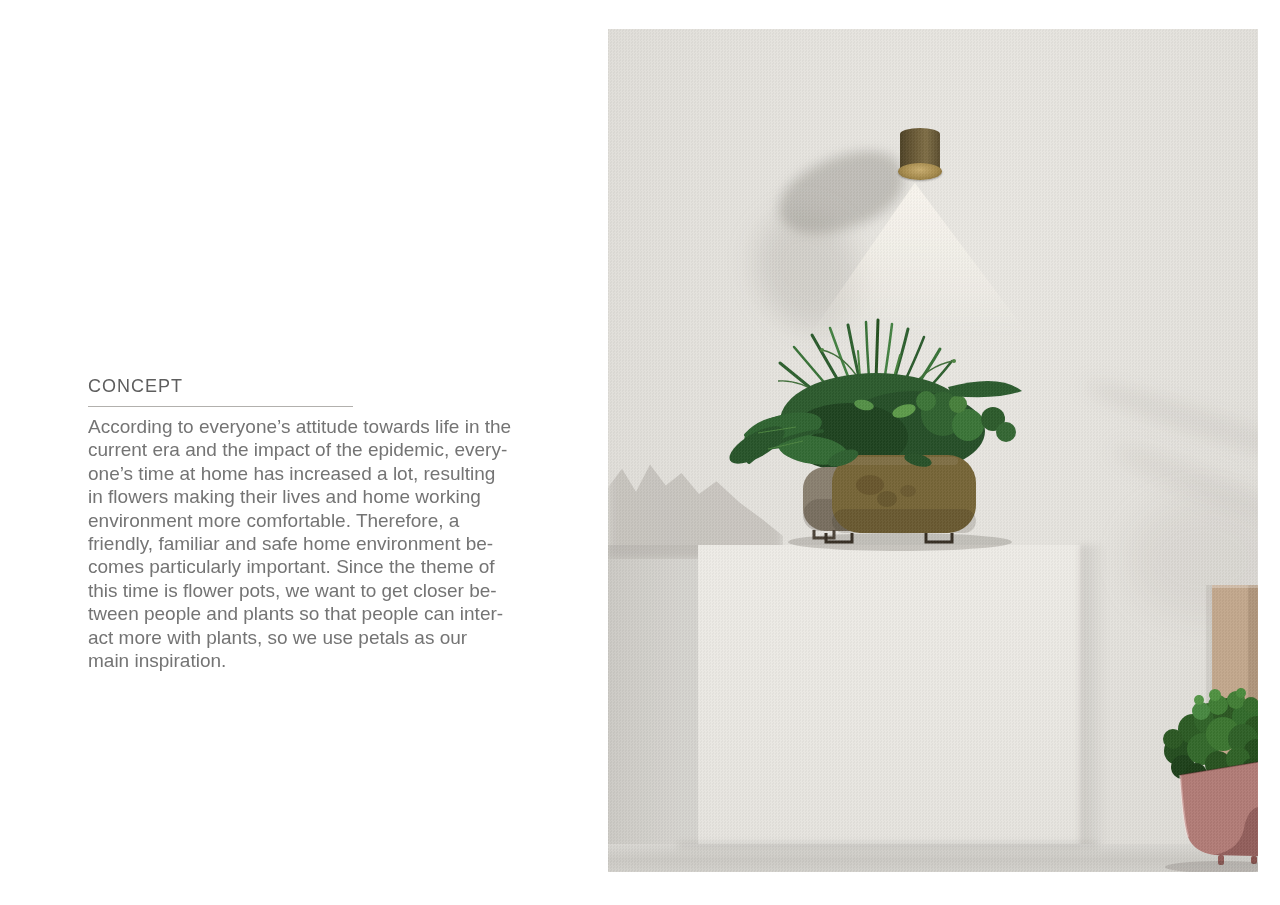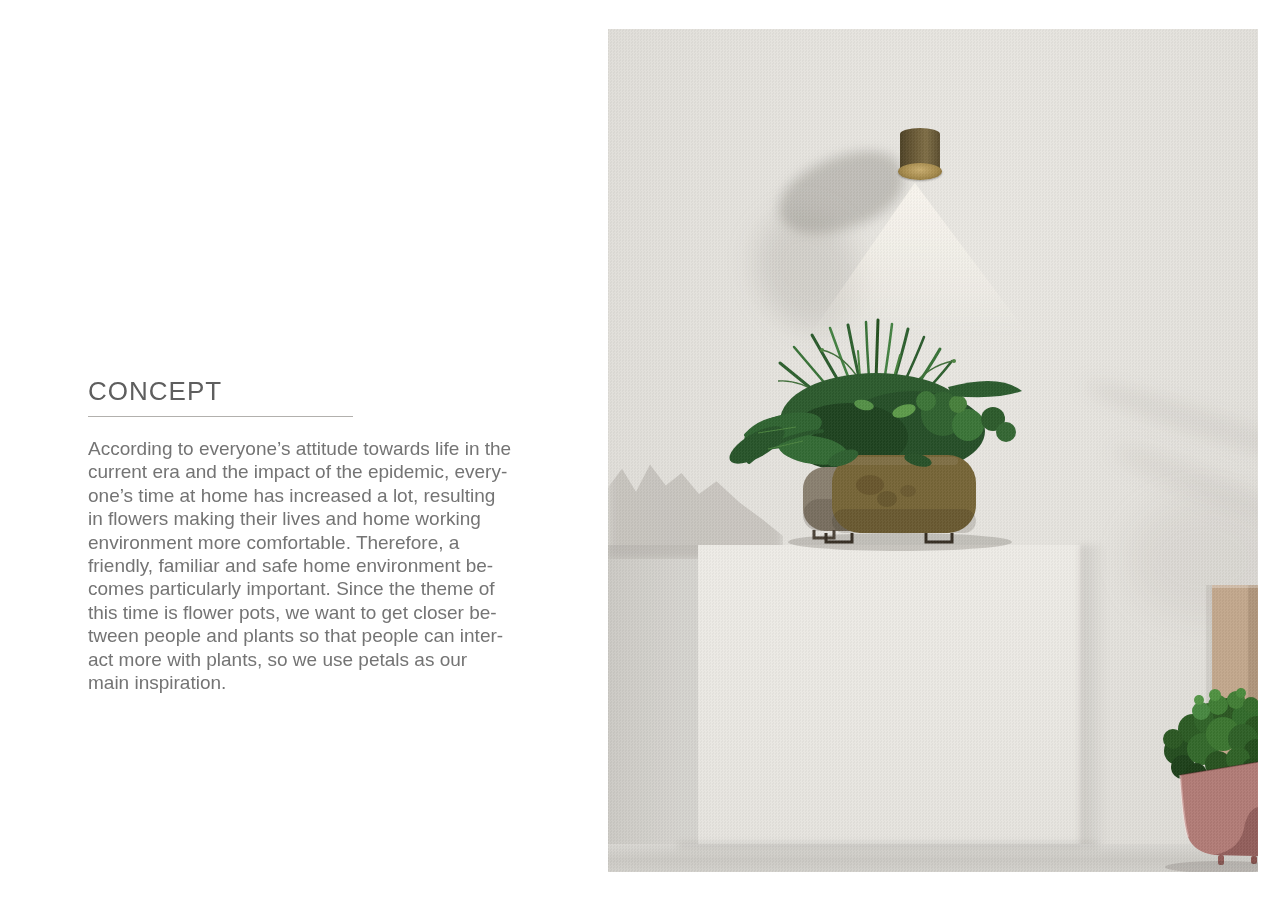--- a/index.html
+++ b/index.html
@@ -1,23 +1,23 @@
 <!DOCTYPE html>
 <html><head>
 <meta charset="utf-8">
 <style>
   * { margin:0; padding:0; box-sizing:border-box; }
   html,body { width:1280px; height:905px; background:#ffffff; overflow:hidden;
               font-family:"Liberation Sans", sans-serif; }
 
   
   .text-block { position:absolute; left:88px; top:376px; width:460px; }
-  .heading { font-size:26px; font-weight:400; color:#5e5e5e; letter-spacing:1px; }
+  .heading { font-size:18px; font-weight:400; color:#5e5e5e; letter-spacing:1px; }
   .divider { width:265px; border:0; border-top:1px solid #b2b0ad; margin-top:9px; }
-  .body-copy { margin-top:20px; font-size:19px; line-height:23.4px; color:#747474;
+  .body-copy { margin-top:8px; font-size:19px; line-height:23.4px; color:#747474;
                white-space:pre-line; }
 
   
   .render { position:absolute; left:608px; top:29px; width:650px; height:843px;
             overflow:hidden;
             background:
               radial-gradient(ellipse at 55% 28%, #e9e7e2 0%, #e3e1dc 55%, #dbd9d4 100%); }
   .render .layer { position:absolute; }
 
   

